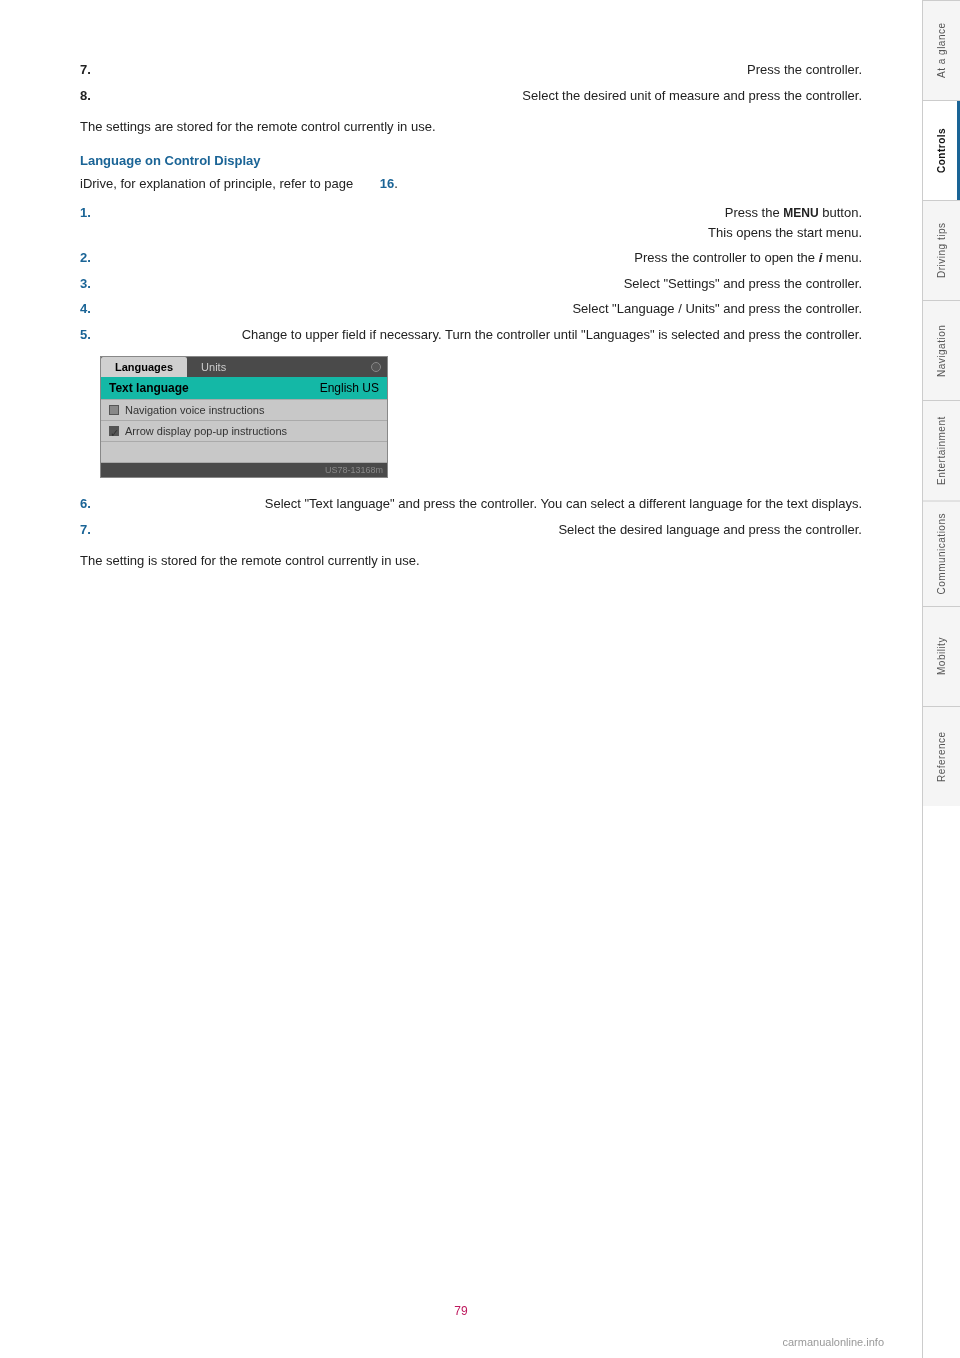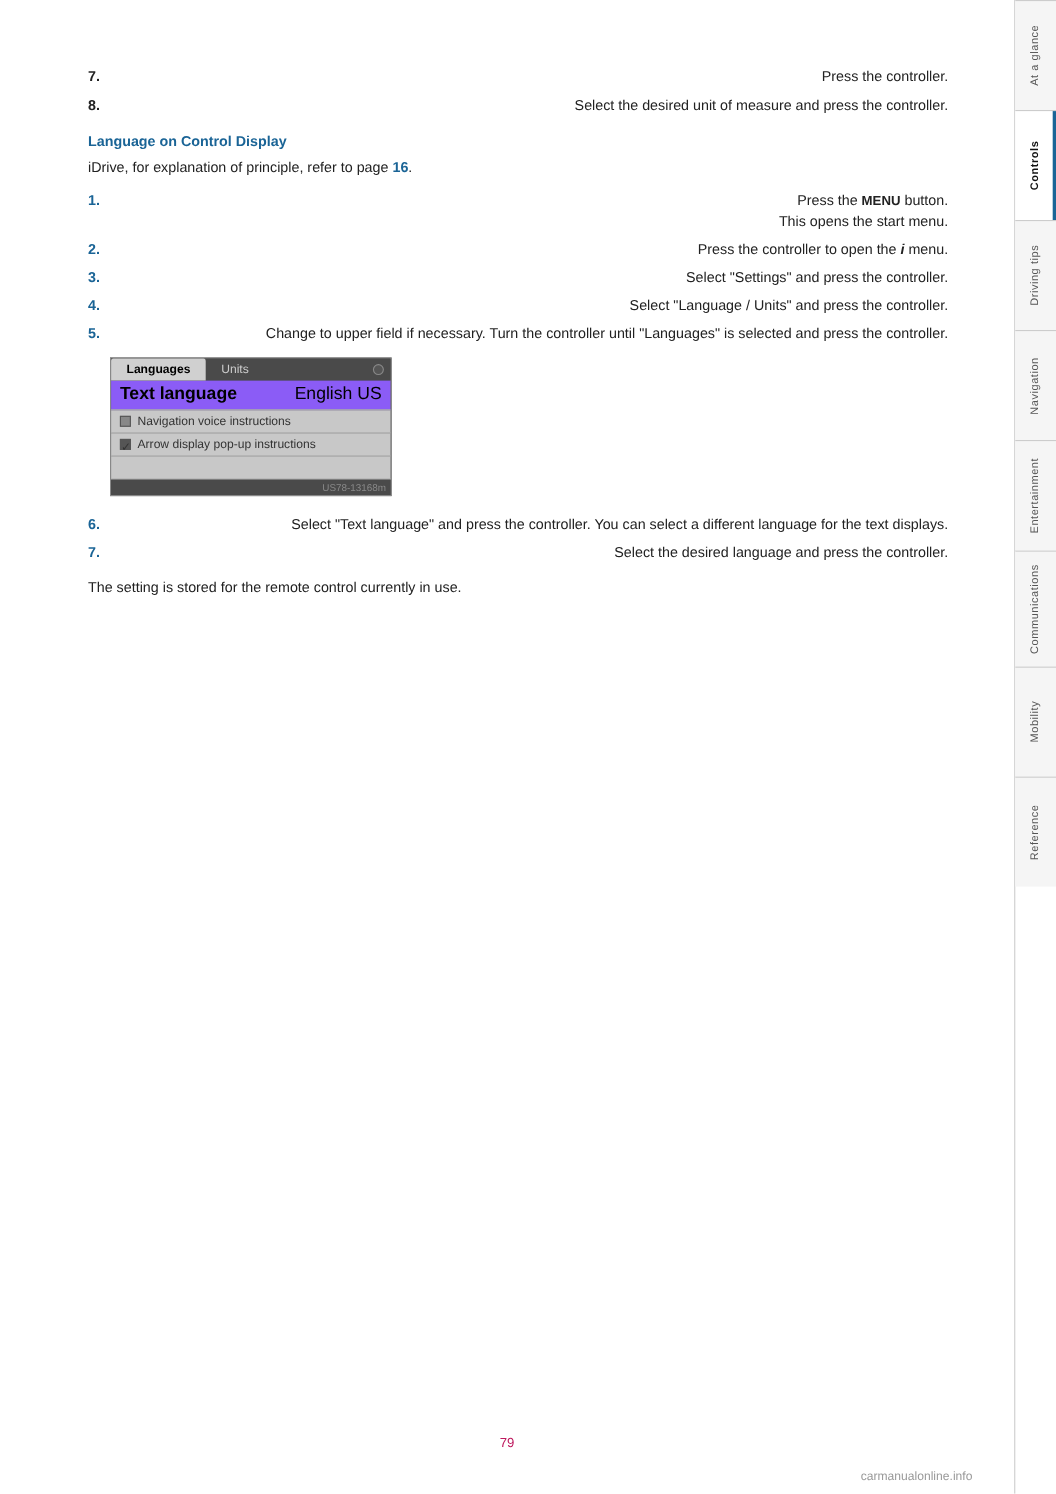--- a/index.html
+++ b/index.html
@@ -92,26 +92,27 @@
     
     .para {
       margin-bottom: 10px;
       line-height: 1.5;
     }
 
     
     .link-blue {
       color: #1a6496;
       font-weight: bold;
+      margin-left: 23px;
     }
 
     
     .screen-image {
       border: 1px solid #888;
-      width: 256px;
+      width: 288px;
       margin: 10px 0 16px 20px;
       background: #4a4a4a;
       font-size: 11px;
     }
 
     .screen-tabs {
       display: flex;
       background: #4a4a4a;
       align-items: center;
     }
@@ -135,23 +136,23 @@
       width: 10px;
       height: 10px;
       background: #555;
       border-radius: 50%;
       margin-right: 6px;
       border: 1px solid #888;
     }
 
     .screen-row {
       display: flex;
-      background: #8b5cf6;
+      background: #14b8a6;
       padding: 4px 8px;
-      font-size: 16px;
+      font-size: 12px;
       border-bottom: 1px solid #aaa;
       color: #000;
     }
 
     .screen-row-label {
       flex: 1;
       font-weight: bold;
     }
 
     .screen-row-value {
@@ -261,20 +262,21 @@
       <ul class="step-list">
         <li>
           <span class="step-number black">7.</span>
           <span class="step-text">Press the controller.</span>
         </li>
         <li>
           <span class="step-number black">8.</span>
           <span class="step-text">Select the desired unit of measure and press the controller.</span>
         </li>
       </ul>
+      <p class="para">The settings are stored for the remote control currently in use.</p>
     </div>
 
     <h2 class="section-heading">Language on Control Display</h2>
 
     <p class="para">
       <span>iDrive, for explanation of principle, refer to page </span><span class="link-blue">16</span><span>.</span>
     </p>
 
     <ul class="step-list">
 

